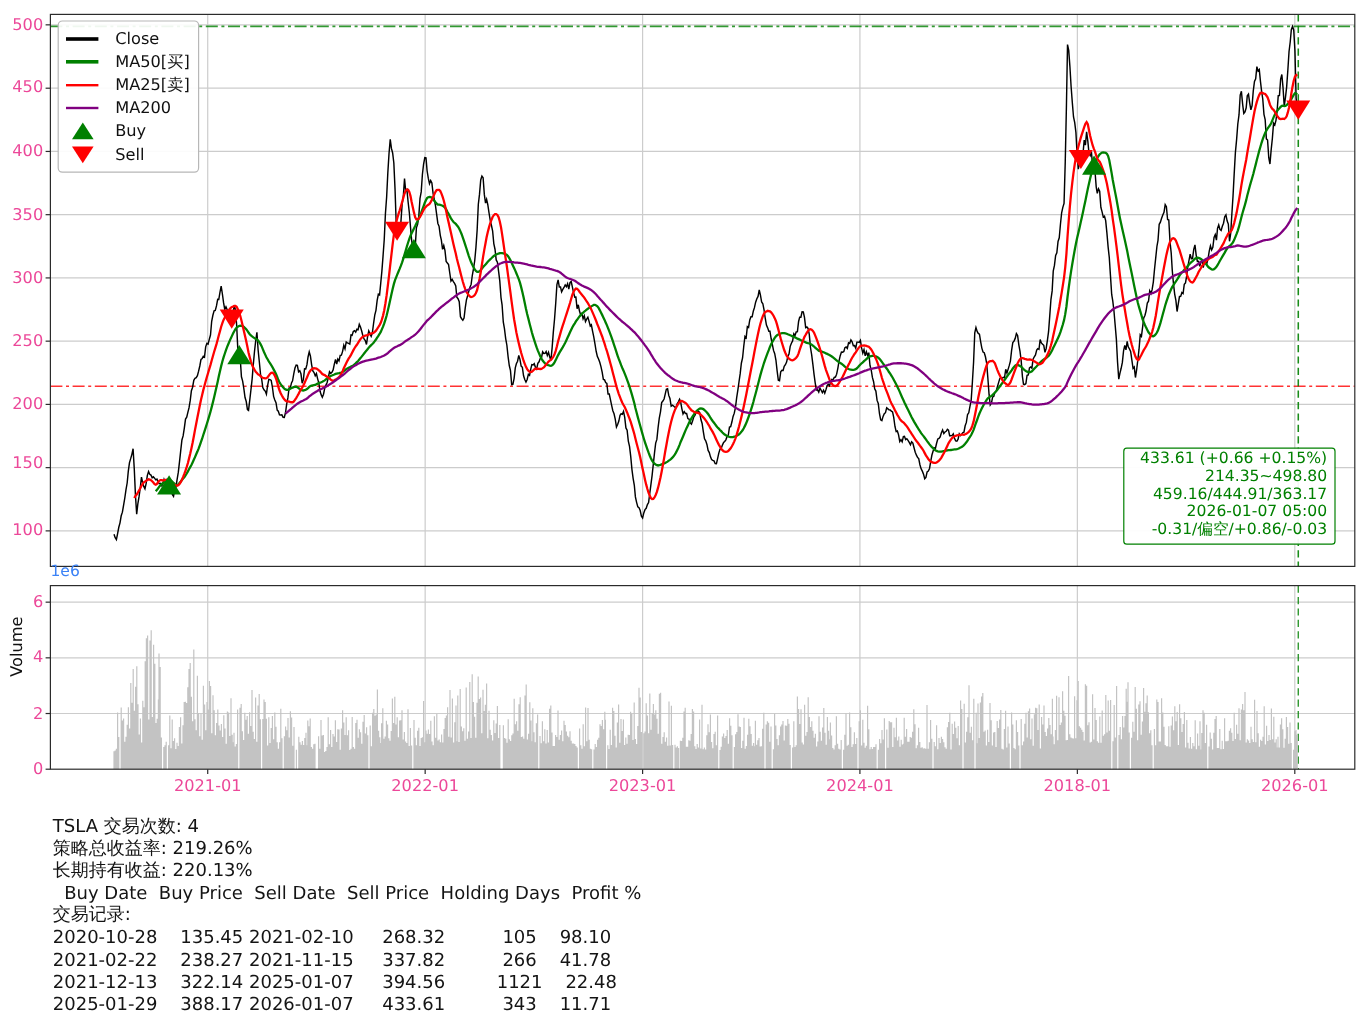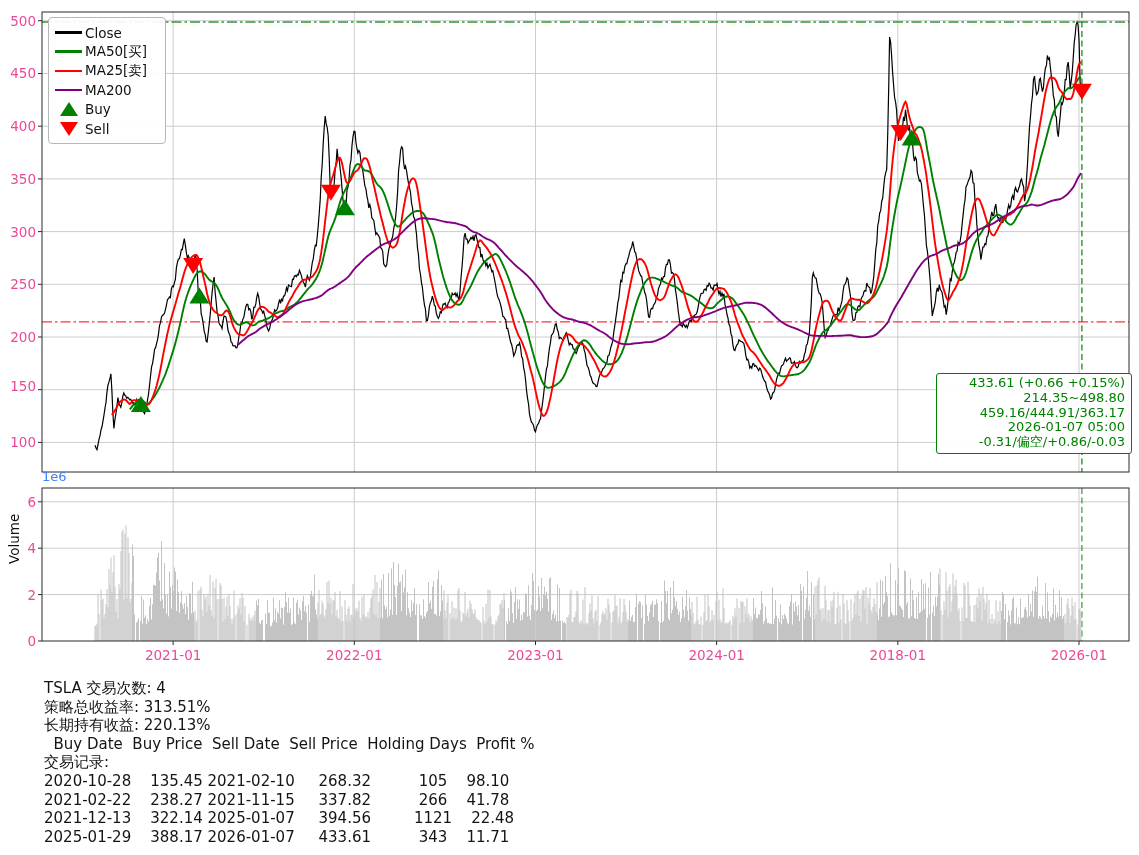--- a/index.html
+++ b/index.html
@@ -14,23 +14,23 @@
   #legend{
     position:absolute;left:48px;top:17px;width:118px;
     background:rgba(255,255,255,0.92);border:1px solid #b7b7b7;border-radius:4px;
     padding:5px 8px 5px 6px;box-sizing:border-box;
   }
   .legend-row{display:flex;align-items:center;height:19.2px;}
   .legend-swatch{width:27px;display:flex;justify-content:center;align-items:center;flex:none;}
   .legend-line{width:27px;height:2.6px;}
   .tri-up{width:0;height:0;border-left:9px solid transparent;border-right:9px solid transparent;border-bottom:14px solid #008000;}
   .tri-down{width:0;height:0;border-left:9px solid transparent;border-right:9px solid transparent;border-top:14px solid #ff0000;}
-  .legend-label{font-size:13.5px;color:#111;margin-left:3px;white-space:nowrap;}
+  .legend-label{font-size:13.5px;color:#111;margin-left:14px;white-space:nowrap;}
   #annotation-box{
-    position:absolute;left:936px;top:373px;width:196px;
+    position:absolute;left:936px;top:373px;width:177px;
     border:1.5px solid #008000;border-radius:3px;background:rgba(255,255,255,0.95);
     padding:2px 6px 3px 6px;box-sizing:border-box;text-align:right;
   }
   .annotation-line{font-size:13px;line-height:14.8px;color:#008000;white-space:nowrap;}
   #volume-ylabel{
     position:absolute;left:6px;top:564px;font-size:13.5px;color:#111;
     transform:rotate(-90deg);transform-origin:left top;white-space:nowrap;
   }
   #offset-label{position:absolute;left:42px;top:469px;font-size:13px;color:#3b82f6;}
   #stats-block{position:absolute;left:44px;top:679px;}
@@ -191,21 +191,21 @@
       <div class="ticklabel xticklabel" style="left: 141.128px; top: 648px;">2021-01</div>
       <div class="ticklabel xticklabel" style="left: 322.295px; top: 648px;">2022-01</div>
       <div class="ticklabel xticklabel" style="left: 503.462px; top: 648px;">2023-01</div>
       <div class="ticklabel xticklabel" style="left: 684.628px; top: 648px;">2024-01</div>
       <div class="ticklabel xticklabel" style="left: 865.795px; top: 648px;">2018-01</div>
       <div class="ticklabel xticklabel" style="left: 1046.96px; top: 648px;">2026-01</div>
     </div>
 
   <div id="stats-block">
       <div class="stats-line">TSLA 交易次数: 4</div>
-      <div class="stats-line">策略总收益率: 313.51%</div>
+      <div class="stats-line">策略总收益率: 219.26%</div>
       <div class="stats-line">长期持有收益: 220.13%</div>
       <div class="stats-line">  Buy Date  Buy Price  Sell Date  Sell Price  Holding Days  Profit %</div>
       <div class="stats-line">交易记录:</div>
       <div class="stats-line">2020-10-28    135.45 2021-02-10     268.32          105    98.10</div>
       <div class="stats-line">2021-02-22    238.27 2021-11-15     337.82          266    41.78</div>
       <div class="stats-line">2021-12-13    322.14 2025-01-07     394.56         1121    22.48</div>
       <div class="stats-line">2025-01-29    388.17 2026-01-07     433.61          343    11.71</div>
     </div>
 </div>
 

